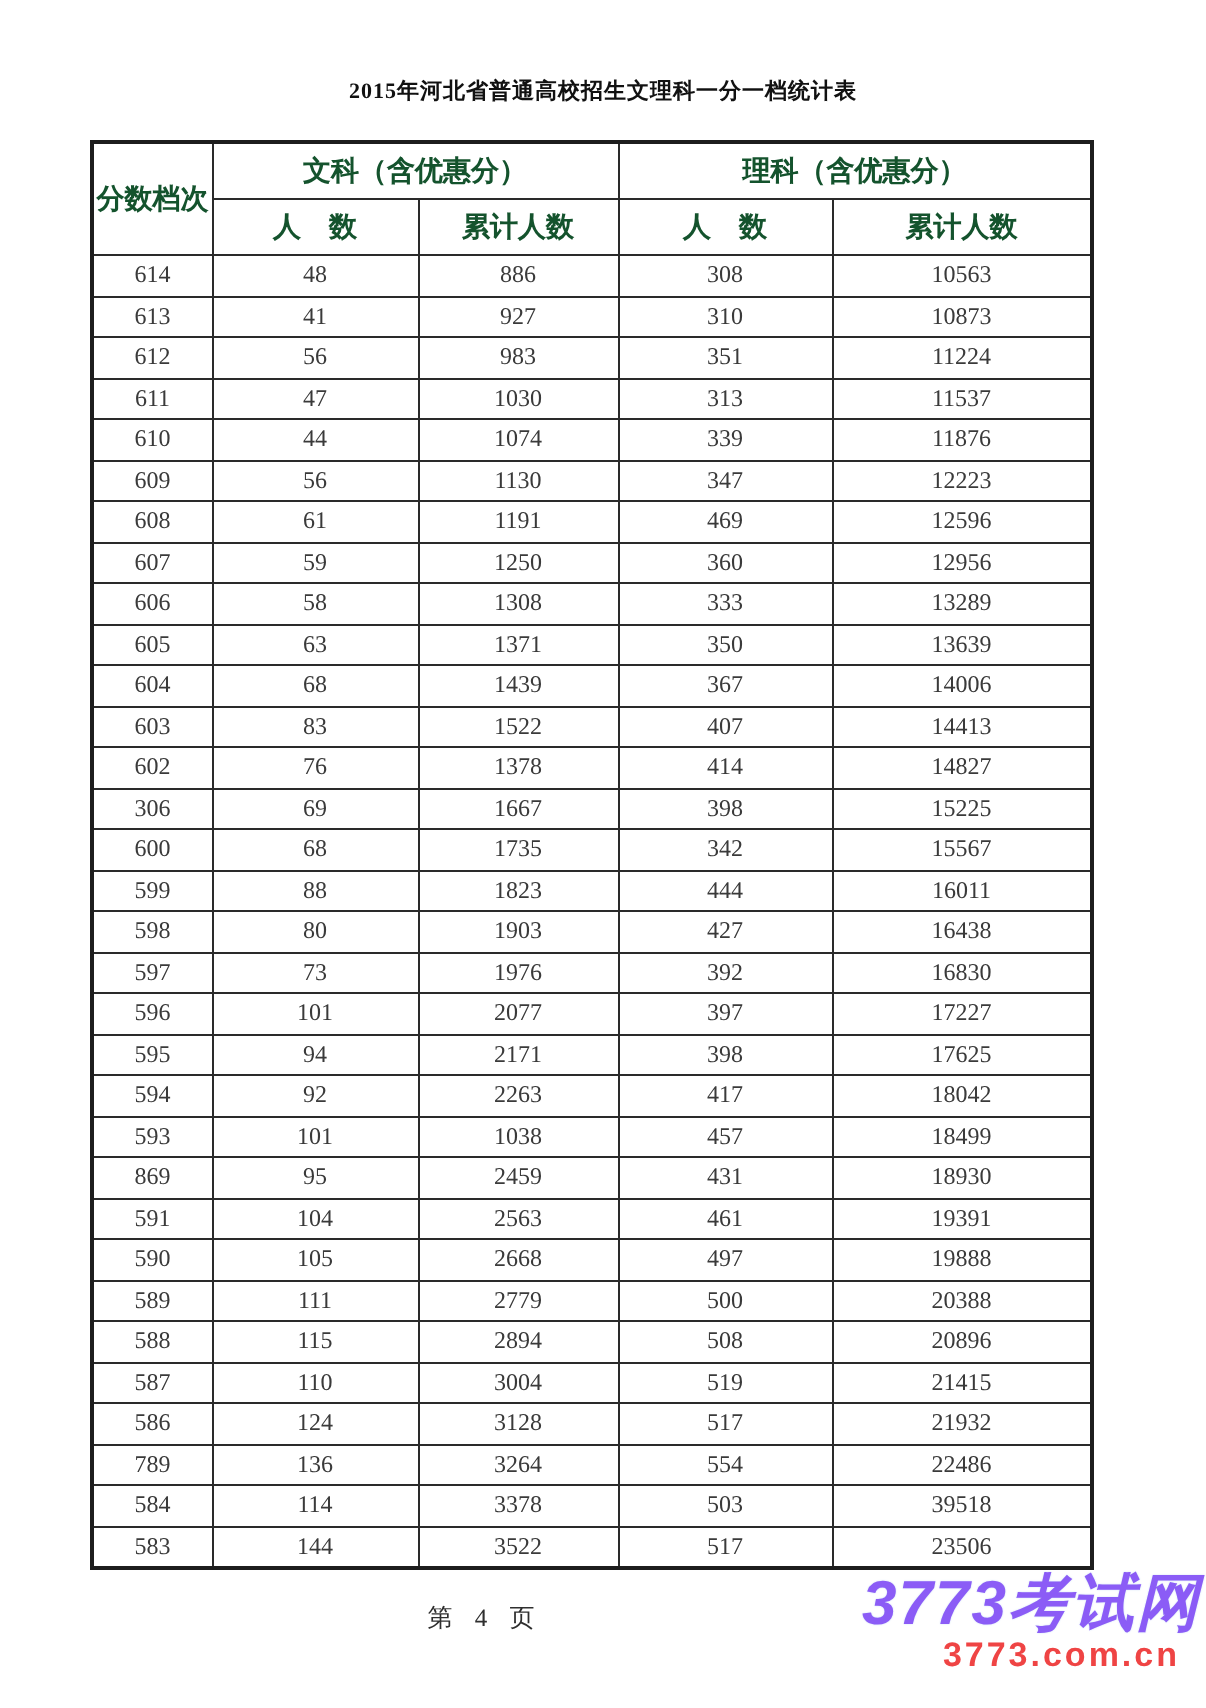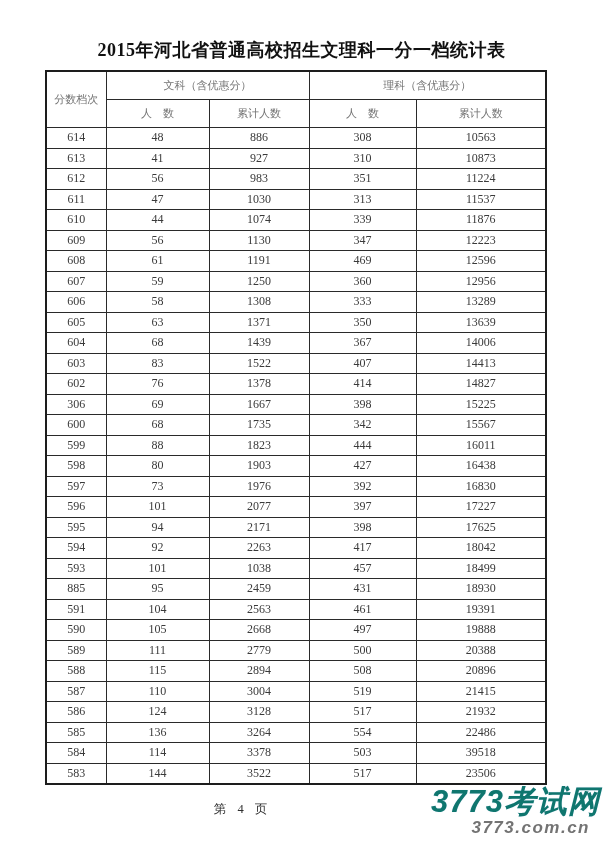--- a/index.html
+++ b/index.html
@@ -8,21 +8,21 @@
     background: #ffffff;
     position: relative;
     font-family: "Liberation Serif", "DejaVu Serif", serif;
     color: #2b2b2b;
     overflow: hidden;
   }
   .doc-title {
     position: absolute;
     top: 38px; left: 0; width: 603px;
     text-align: center;
-    font-size: 18px;
+    font-size: 11px;
     font-weight: bold;
     color: #111;
     letter-spacing: 0.5px;
   }
   table.score-table {
     position: absolute;
     left: 45px; top: 70px;
     width: 500px;
     border-collapse: collapse;
     table-layout: fixed;
@@ -30,23 +30,23 @@
   }
   table.score-table th, table.score-table td {
     border: 1px solid #2a2a2a;
     text-align: center;
     vertical-align: middle;
     padding: 0;
     overflow: hidden;
   }
   table.score-table { border: 2px solid #1d1d1d; }
   table.score-table th {
-    font-size: 11px;
-    font-weight: normal;
-    color: #737373;
+    font-size: 14px;
+    font-weight: bold;
+    color: #14532d;
     height: 27px;
   }
   table.score-table td {
     font-size: 12px;
     color: #3a3a3a;
     height: 19.5px;
     line-height: 19.5px;
   }
   .page-footer {
     position: absolute;
@@ -256,21 +256,21 @@
         <td>18042</td>
       </tr>
       <tr>
         <td>593</td>
         <td>101</td>
         <td>1038</td>
         <td>457</td>
         <td>18499</td>
       </tr>
       <tr>
-        <td>885</td>
+        <td>869</td>
         <td>95</td>
         <td>2459</td>
         <td>431</td>
         <td>18930</td>
       </tr>
       <tr>
         <td>591</td>
         <td>104</td>
         <td>2563</td>
         <td>461</td>
@@ -305,21 +305,21 @@
         <td>21415</td>
       </tr>
       <tr>
         <td>586</td>
         <td>124</td>
         <td>3128</td>
         <td>517</td>
         <td>21932</td>
       </tr>
       <tr>
-        <td>585</td>
+        <td>789</td>
         <td>136</td>
         <td>3264</td>
         <td>554</td>
         <td>22486</td>
       </tr>
       <tr>
         <td>584</td>
         <td>114</td>
         <td>3378</td>
         <td>503</td>
@@ -330,14 +330,14 @@
         <td>144</td>
         <td>3522</td>
         <td>517</td>
         <td>23506</td>
       </tr>
     </tbody>
 </table>
 
 <div class="page-footer">第 4 页</div>
 
-<div class="watermark-logo" style="color: #0f766e;">3773考试网</div>
-<div class="watermark-url" style="color: #737373; font-style: italic;">3773.com.cn</div>
+<div class="watermark-logo" style="color: #8b5cf6;">3773考试网</div>
+<div class="watermark-url" style="color: #ef4444;">3773.com.cn</div>
 
 </body></html>

